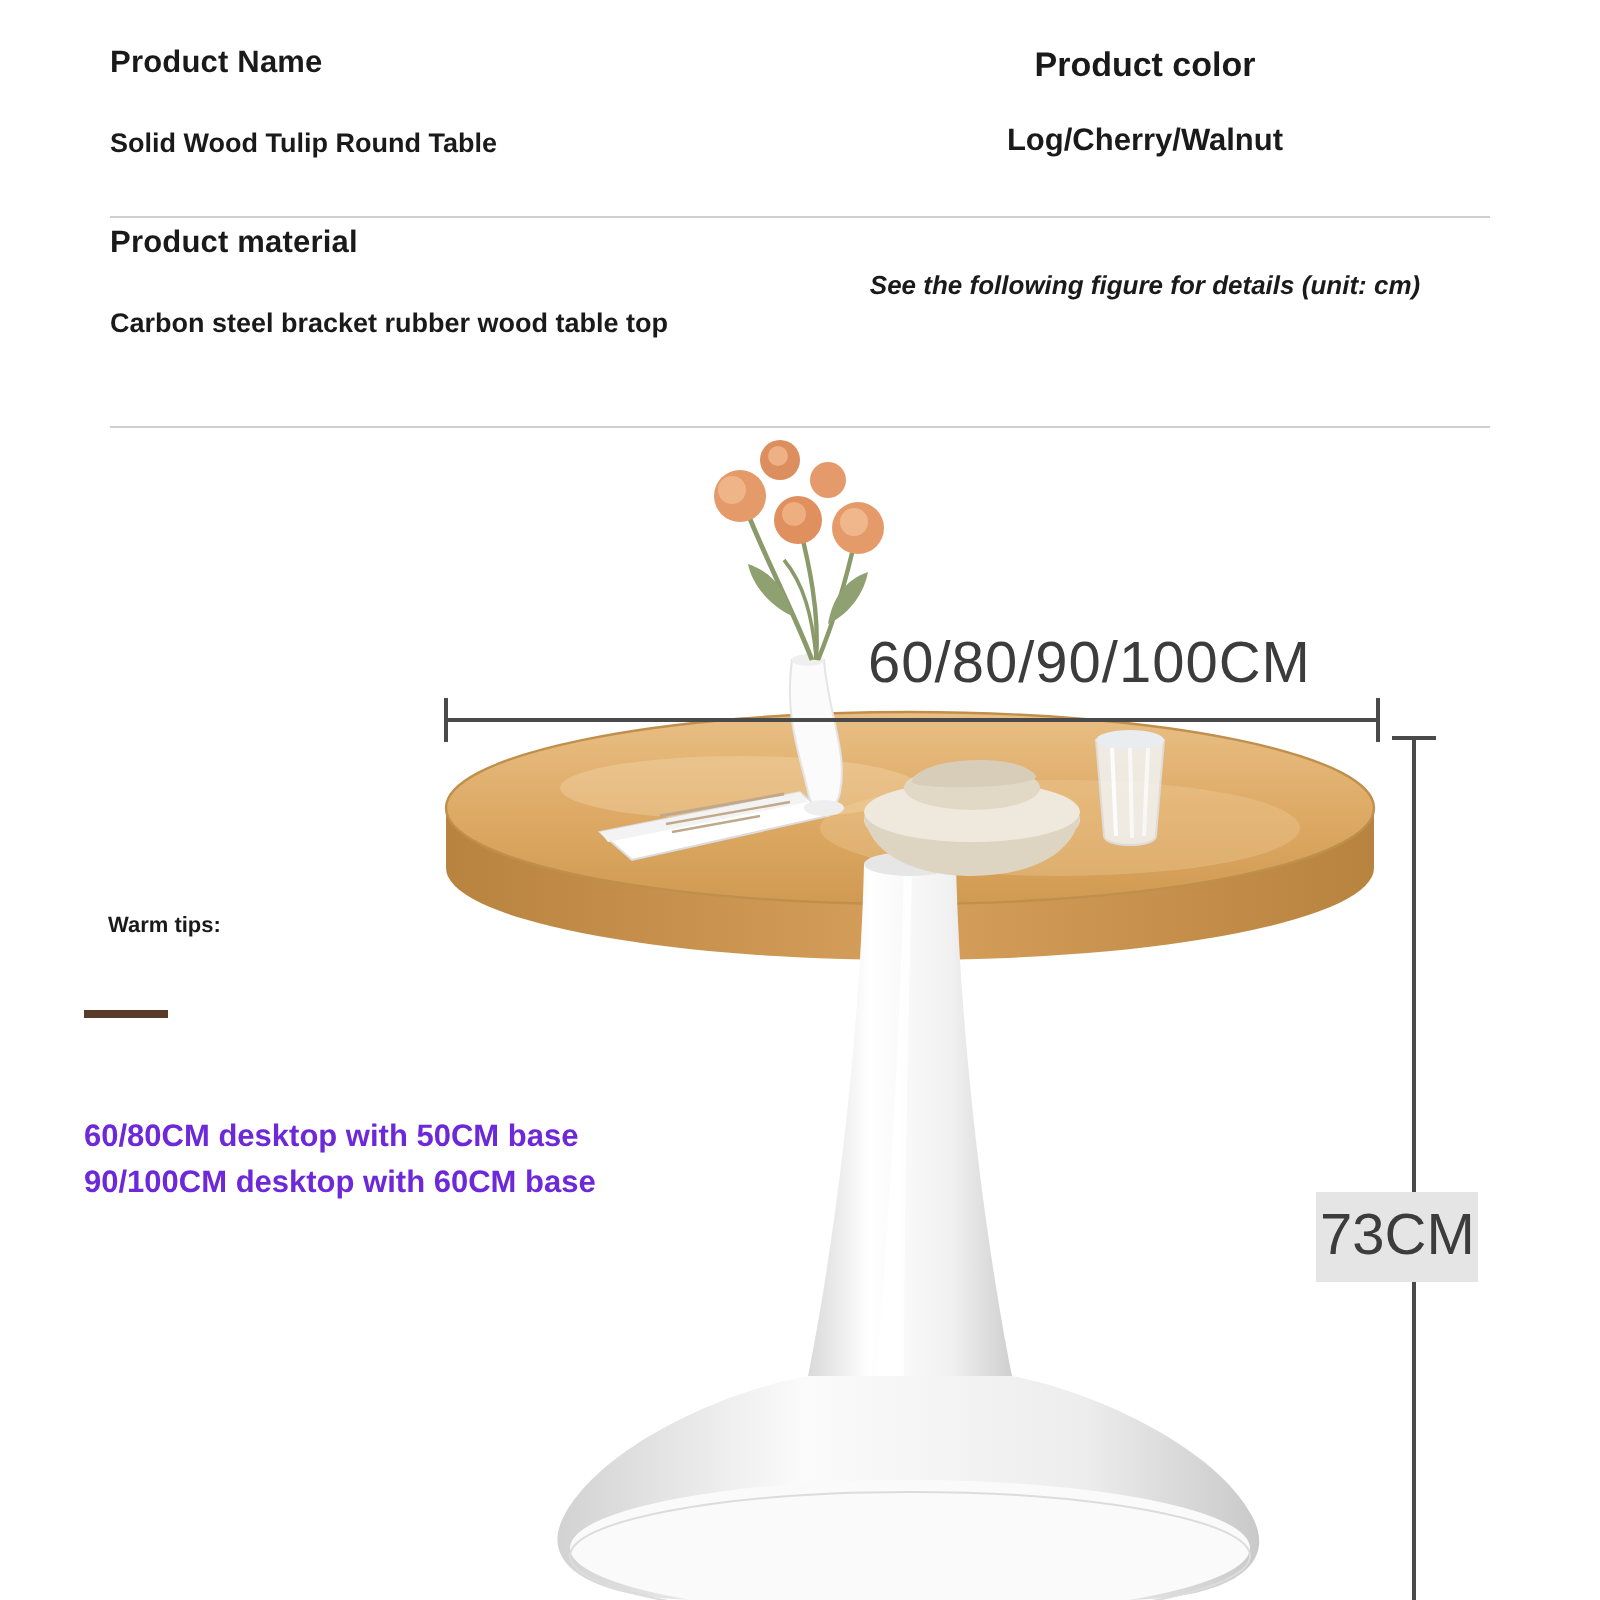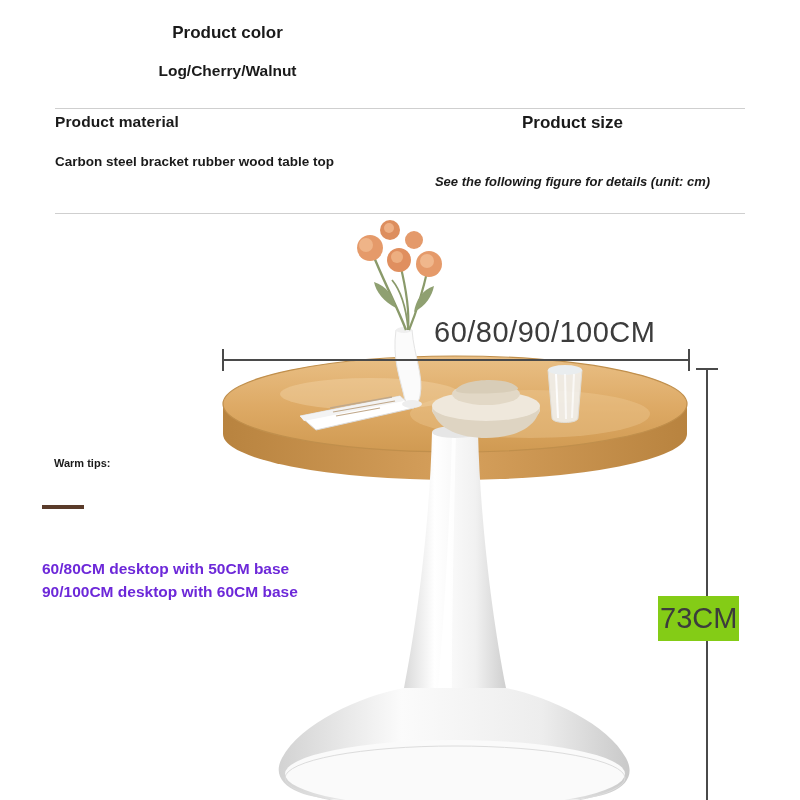--- a/index.html
+++ b/index.html
@@ -136,21 +136,21 @@
     height: 2px;
     background: #4a4a4a;
   }
   .dim-right-label {
     position: absolute;
     left: 658px;
     top: 378px;
     font-size: 29px;
     color: #3c3c3c;
     white-space: nowrap;
-    background: #84cc16;
+    background: #e5e5e5;
     padding: 6px 2px;
   }
 
   
   .tips {
     position: absolute;
     left: 42px;
     top: 227px;
     width: 330px;
   }
@@ -176,35 +176,38 @@
 
   
   .illus { position: absolute; left: 0; top: 0; width: 800px; height: 582px; }
 </style>
 </head>
 <body>
 
 <div class="spec-table">
 
   <div class="spec-row row1">
+    <div class="col-left">
+      <p class="lbl-bold-s">Product Name</p>
+      <p class="val-bold-s">Solid Wood Tulip Round Table</p>
+    </div>
     <div class="col-right">
       <p class="lbl-bold-m">Product color</p>
       <p class="val-bold-m">Log/Cherry/Walnut</p>
     </div>
   </div>
 
   <div class="hrule r1"></div>
 
   <div class="spec-row row2">
     <div class="col-left">
       <p class="lbl-bold-s">Product material</p>
       <p class="val-bold-s">Carbon steel bracket rubber wood table top</p>
     </div>
     <div class="col-right">
-      <p class="lbl-bold-m">Product size</p>
       <div class="spacer-22"></div>
       <p class="val-note">See the following figure for details (unit: cm)</p>
     </div>
   </div>
 
   <div class="hrule r2"></div>
 </div>
 
 <div class="figure">
 

